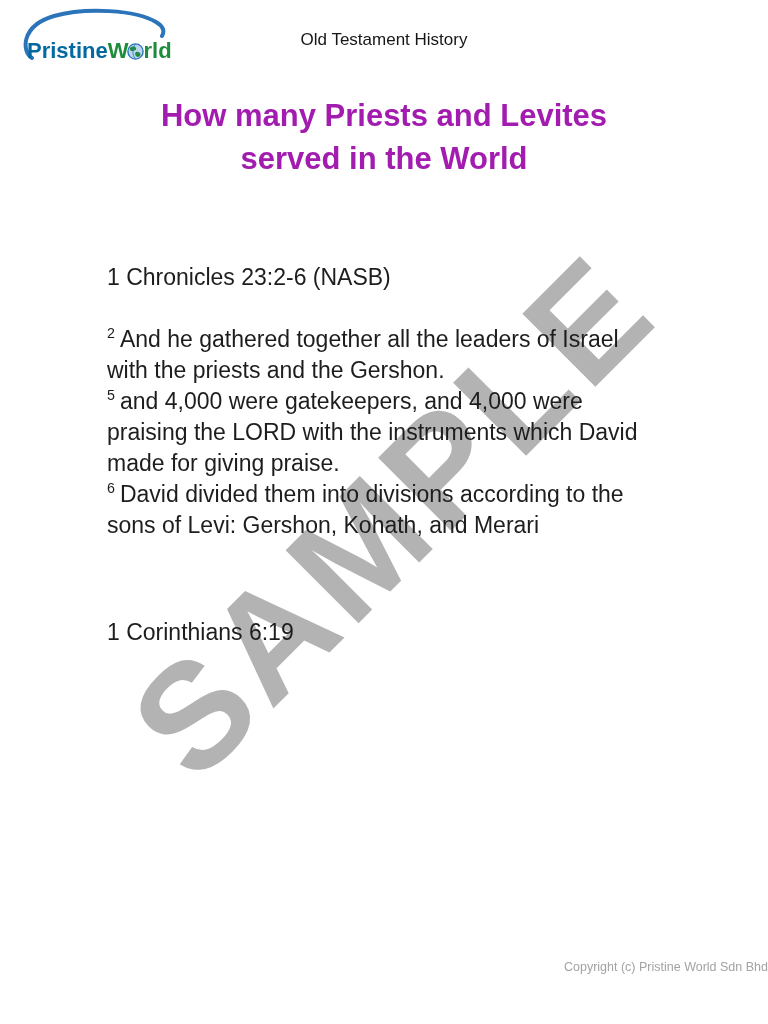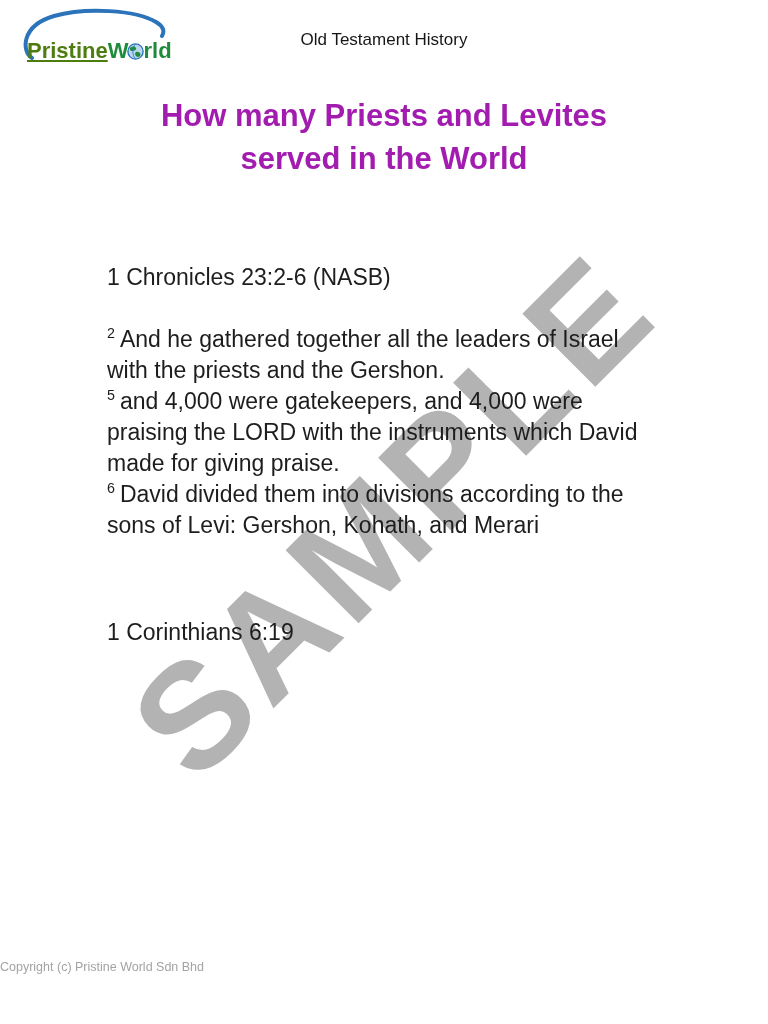--- a/index.html
+++ b/index.html
@@ -27,21 +27,21 @@
     position: absolute;
     left: 9px;
     bottom: 4px;
     font-size: 22px;
     font-weight: bold;
     letter-spacing: 0px;
     white-space: nowrap;
     display: flex;
     align-items: baseline;
   }
-  .logo-blue  { color: #4d7c0f; text-decoration: underline; }
+  .logo-blue  { color: #0369a1; }
   .logo-green { color: #1f8c3b; }
   .logo-globe { position: relative; top: 2px; margin: 0 -1px; }
   .header-title {
     position: absolute;
     top: 24px;
     left: 0;
     width: 100%;
     text-align: center;
     font-size: 17px;
     line-height: 32px;
@@ -99,21 +99,21 @@
     margin-right: 5px;
   }
   .section-2 { margin-top: 76px; }
 
   
   .footer {
     position: absolute;
     top: 960px;
     left: 0;
     width: 100%;
-    text-align: left;
+    text-align: right;
     font-size: 12.5px;
     color: #a3a3a3;
     z-index: 1;
   }
 </style>
 </head>
 <body>
 
 <div class="page">
 

